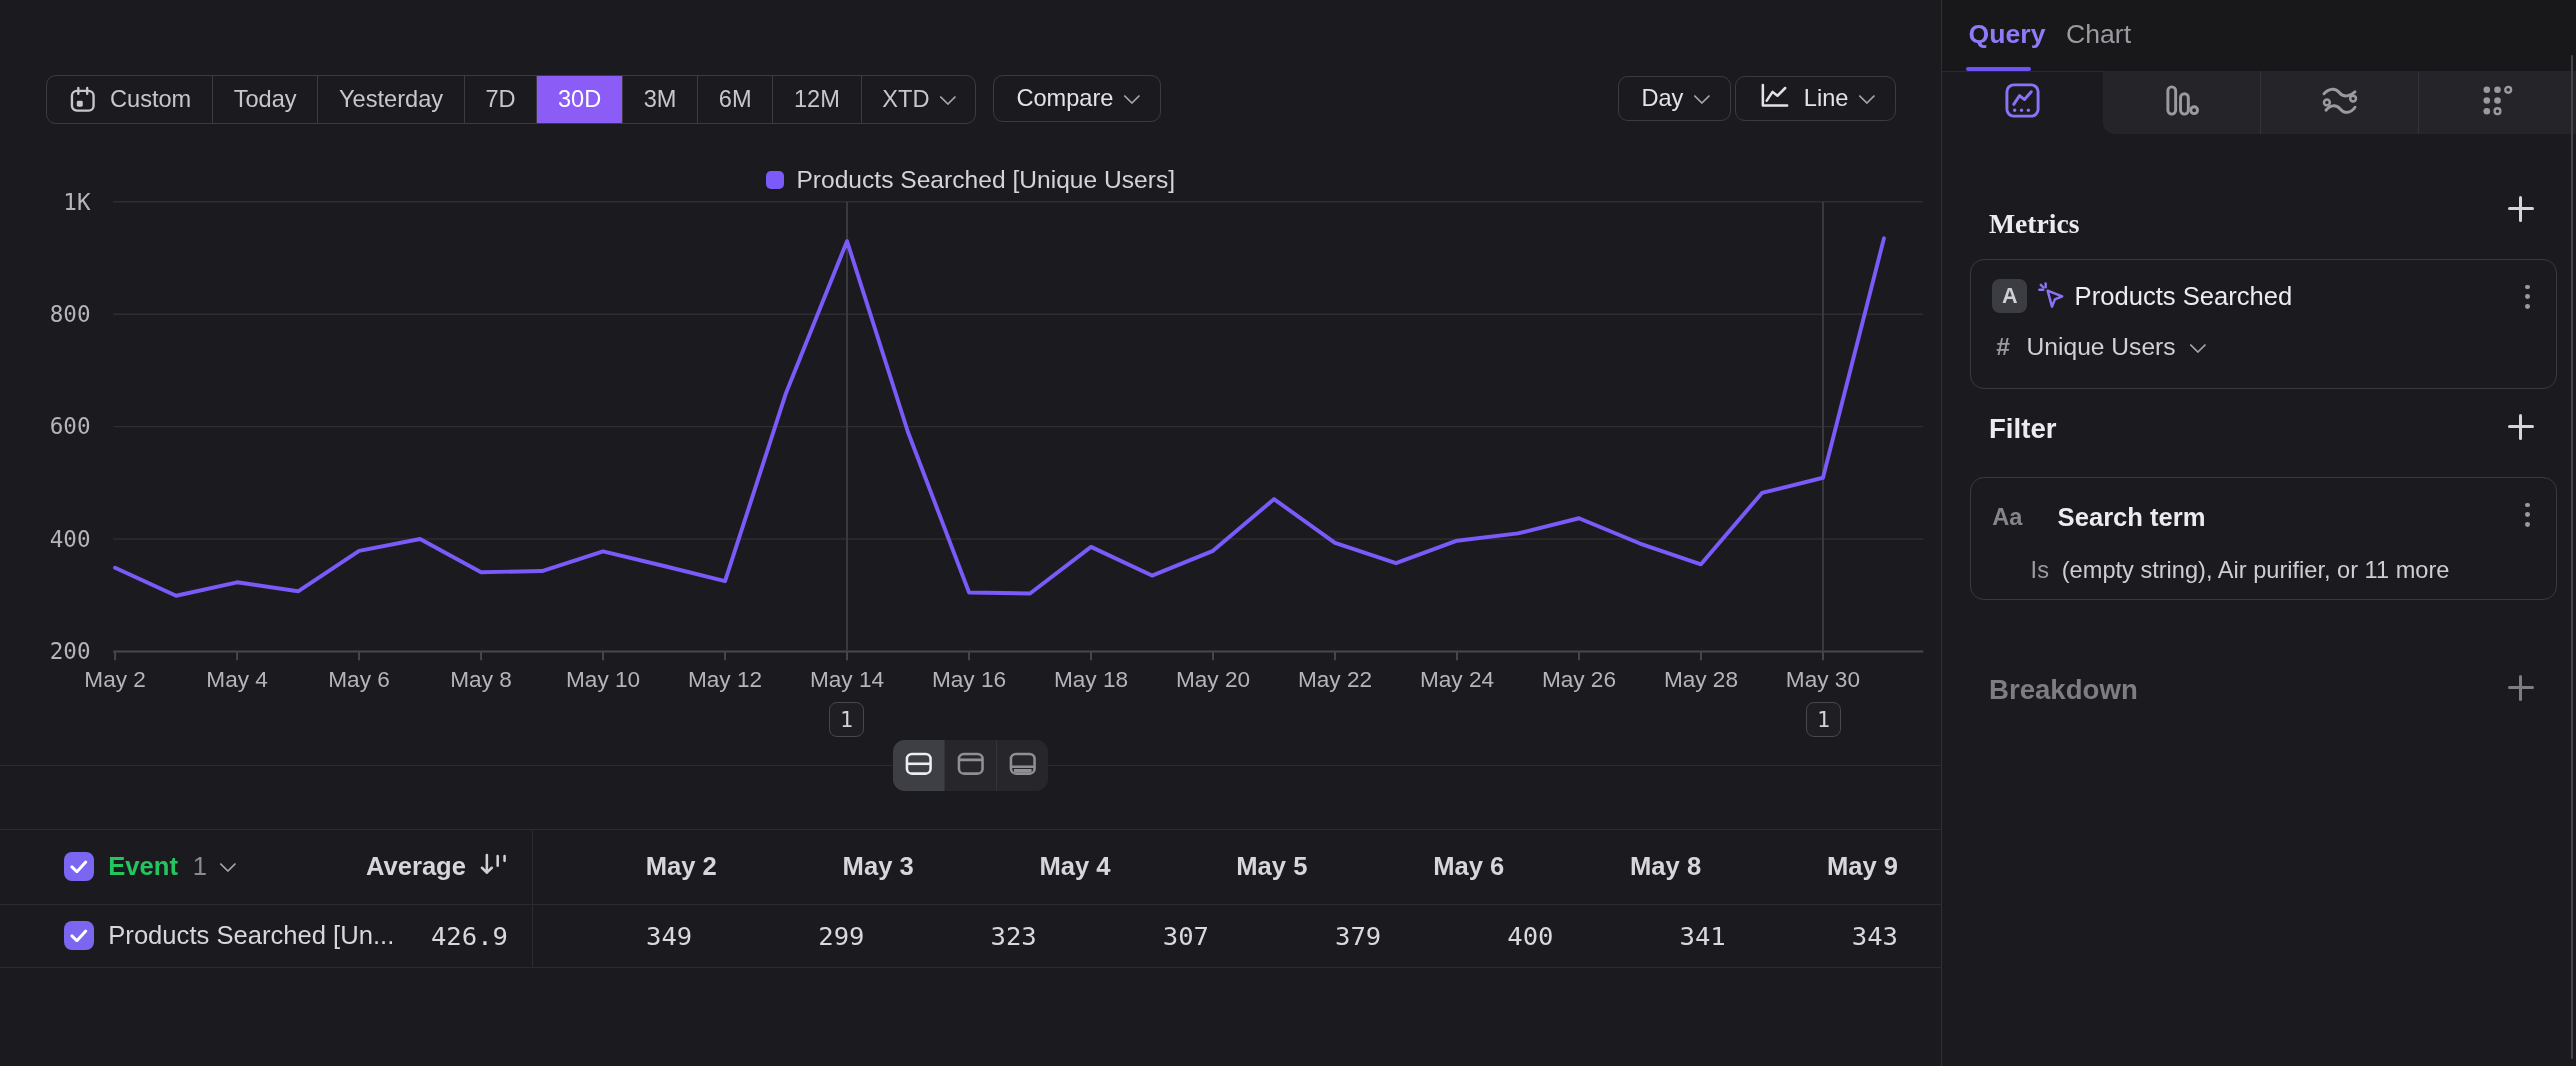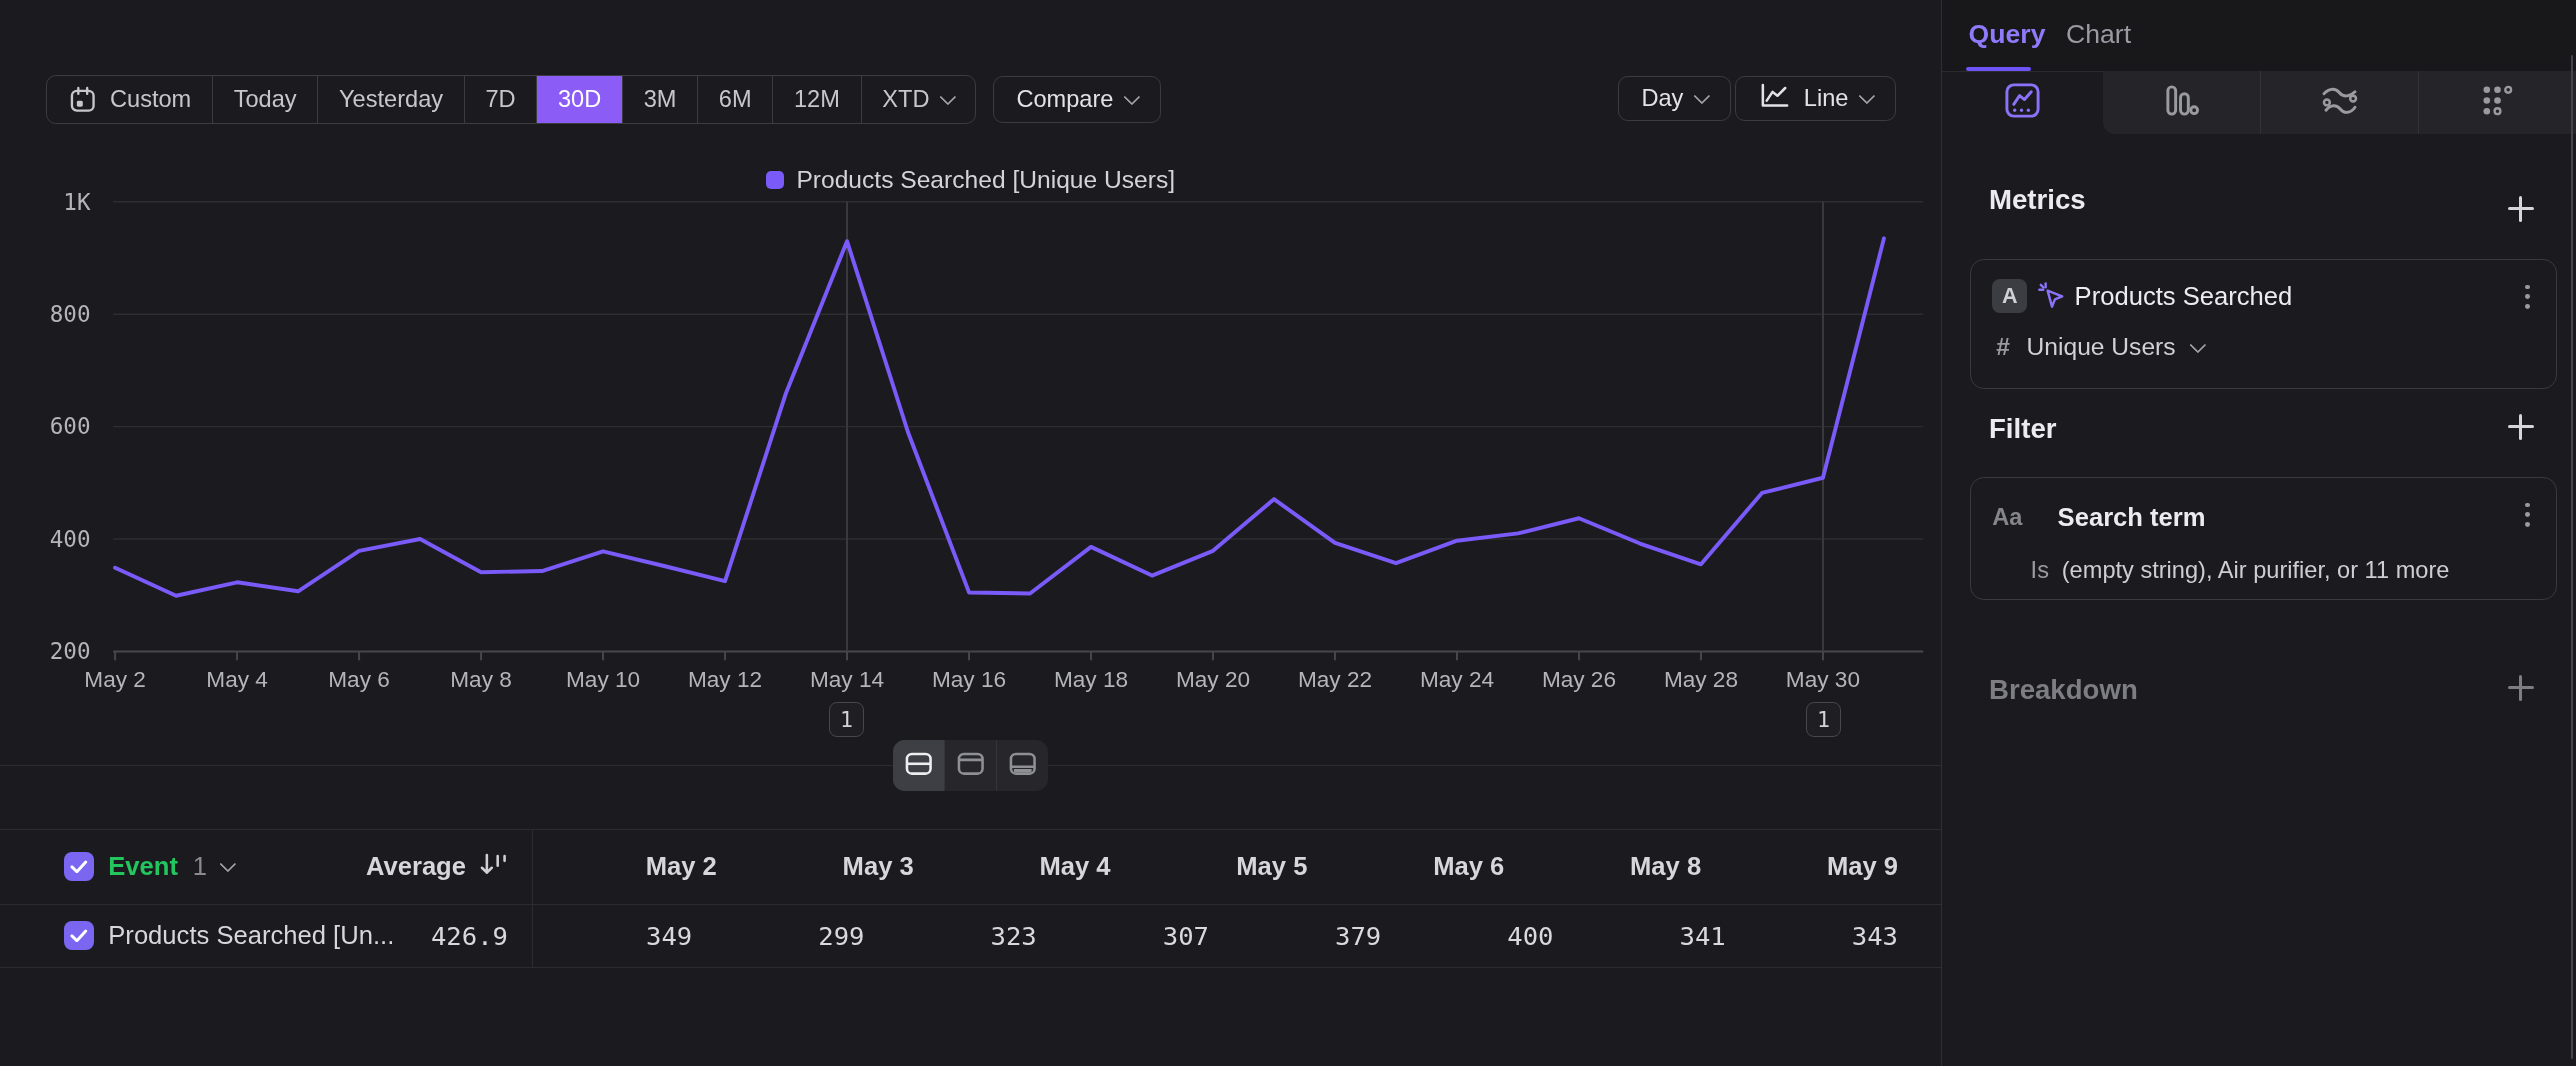--- a/index.html
+++ b/index.html
@@ -5,21 +5,21 @@
   html,body{margin:0;padding:0;}
   body{
     width:2576px;height:1067px;overflow:hidden;background:#1b1b1f;
     font-family:"Liberation Sans","DejaVu Sans",sans-serif;color:#ececf0;
   }
   #app{position:relative;width:2576px;height:1067px;}
 
   
   #main{position:absolute;left:0;top:0;width:1941px;height:1067px;}
 
-  #toolbar{position:absolute;left:46px;top:75px;display:flex;align-items:center;gap:17.7px;}
+  #toolbar{position:absolute;left:46px;top:75px;display:flex;align-items:flex-start;gap:17.7px;}
   #range-group{display:flex;height:47px;border:1px solid #3b3b41;border-radius:9.8px;overflow:hidden;align-items:stretch;}
   .seg{display:flex;align-items:center;gap:12.8px;padding:0 20.7px;font-size:23.6px;color:#c6c6cc;border-left:1px solid #3b3b41;white-space:nowrap;cursor:default;}
   .seg:first-child{border-left:none;}
   .seg.selected{background:#8b5cf6;color:#ffffff;font-weight:normal;}
   .btn{display:flex;align-items:center;gap:12.8px;padding:0 22px;height:47px;border:1px solid #3b3b41;border-radius:9.8px;font-size:23.6px;color:#e3e3e7;box-sizing:border-box;white-space:nowrap;}
   #day-btn{position:absolute;right:210px;top:76px;height:45px;}
   #line-btn{position:absolute;right:45px;top:76px;height:45px;}
   .chev{width:9.8px;height:9.8px;border-right:2.8px solid #a3a3aa;border-bottom:2.8px solid #a3a3aa;transform:rotate(45deg);margin-top:-4.9px;border-radius:1px;flex:none;}
 
   #legend{position:absolute;left:0;top:166px;width:1941px;display:flex;justify-content:center;align-items:center;gap:12.8px;font-size:24.6px;color:#d3d3d9;}
@@ -359,21 +359,21 @@
                 <circle cx="7" cy="18" r="3.4" fill="#9a9aa1"></circle>
                 <circle cx="18" cy="18" r="3.4" fill="#9a9aa1"></circle>
                 <circle cx="7" cy="29" r="3.4" fill="#9a9aa1"></circle>
                 <circle cx="18" cy="29" r="3" fill="none" stroke="#9a9aa1" stroke-width="2.4"></circle>
               </svg>
           </span>
         </div>
       </div>
     </div>
 
-    <div class="sec-head" style="top:184px;">Metrics</div>
+    <div class="sec-head" style="top:208px;font-family:Liberation Serif, serif;">Metrics</div>
     <span class="plus" style="top:196px;"></span>
 
     <div class="card" id="metric-card">
       <span class="abadge">A</span>
       <span class="cursor-ic">
         <svg width="35" height="35" viewBox="0 0 36 36">
             <path d="M14 13 L29 19 L21.5 22 L18.5 29.5 Z" fill="none" stroke="#8b72f8" stroke-width="2.5" stroke-linejoin="round"></path>
             <line x1="12" y1="5.5" x2="12" y2="9.5" stroke="#8b72f8" stroke-width="2.5" stroke-linecap="round"></line>
             <line x1="5.5" y1="12" x2="9.5" y2="12" stroke="#8b72f8" stroke-width="2.5" stroke-linecap="round"></line>
             <line x1="7" y1="7" x2="9.8" y2="9.8" stroke="#8b72f8" stroke-width="2.5" stroke-linecap="round"></line>

